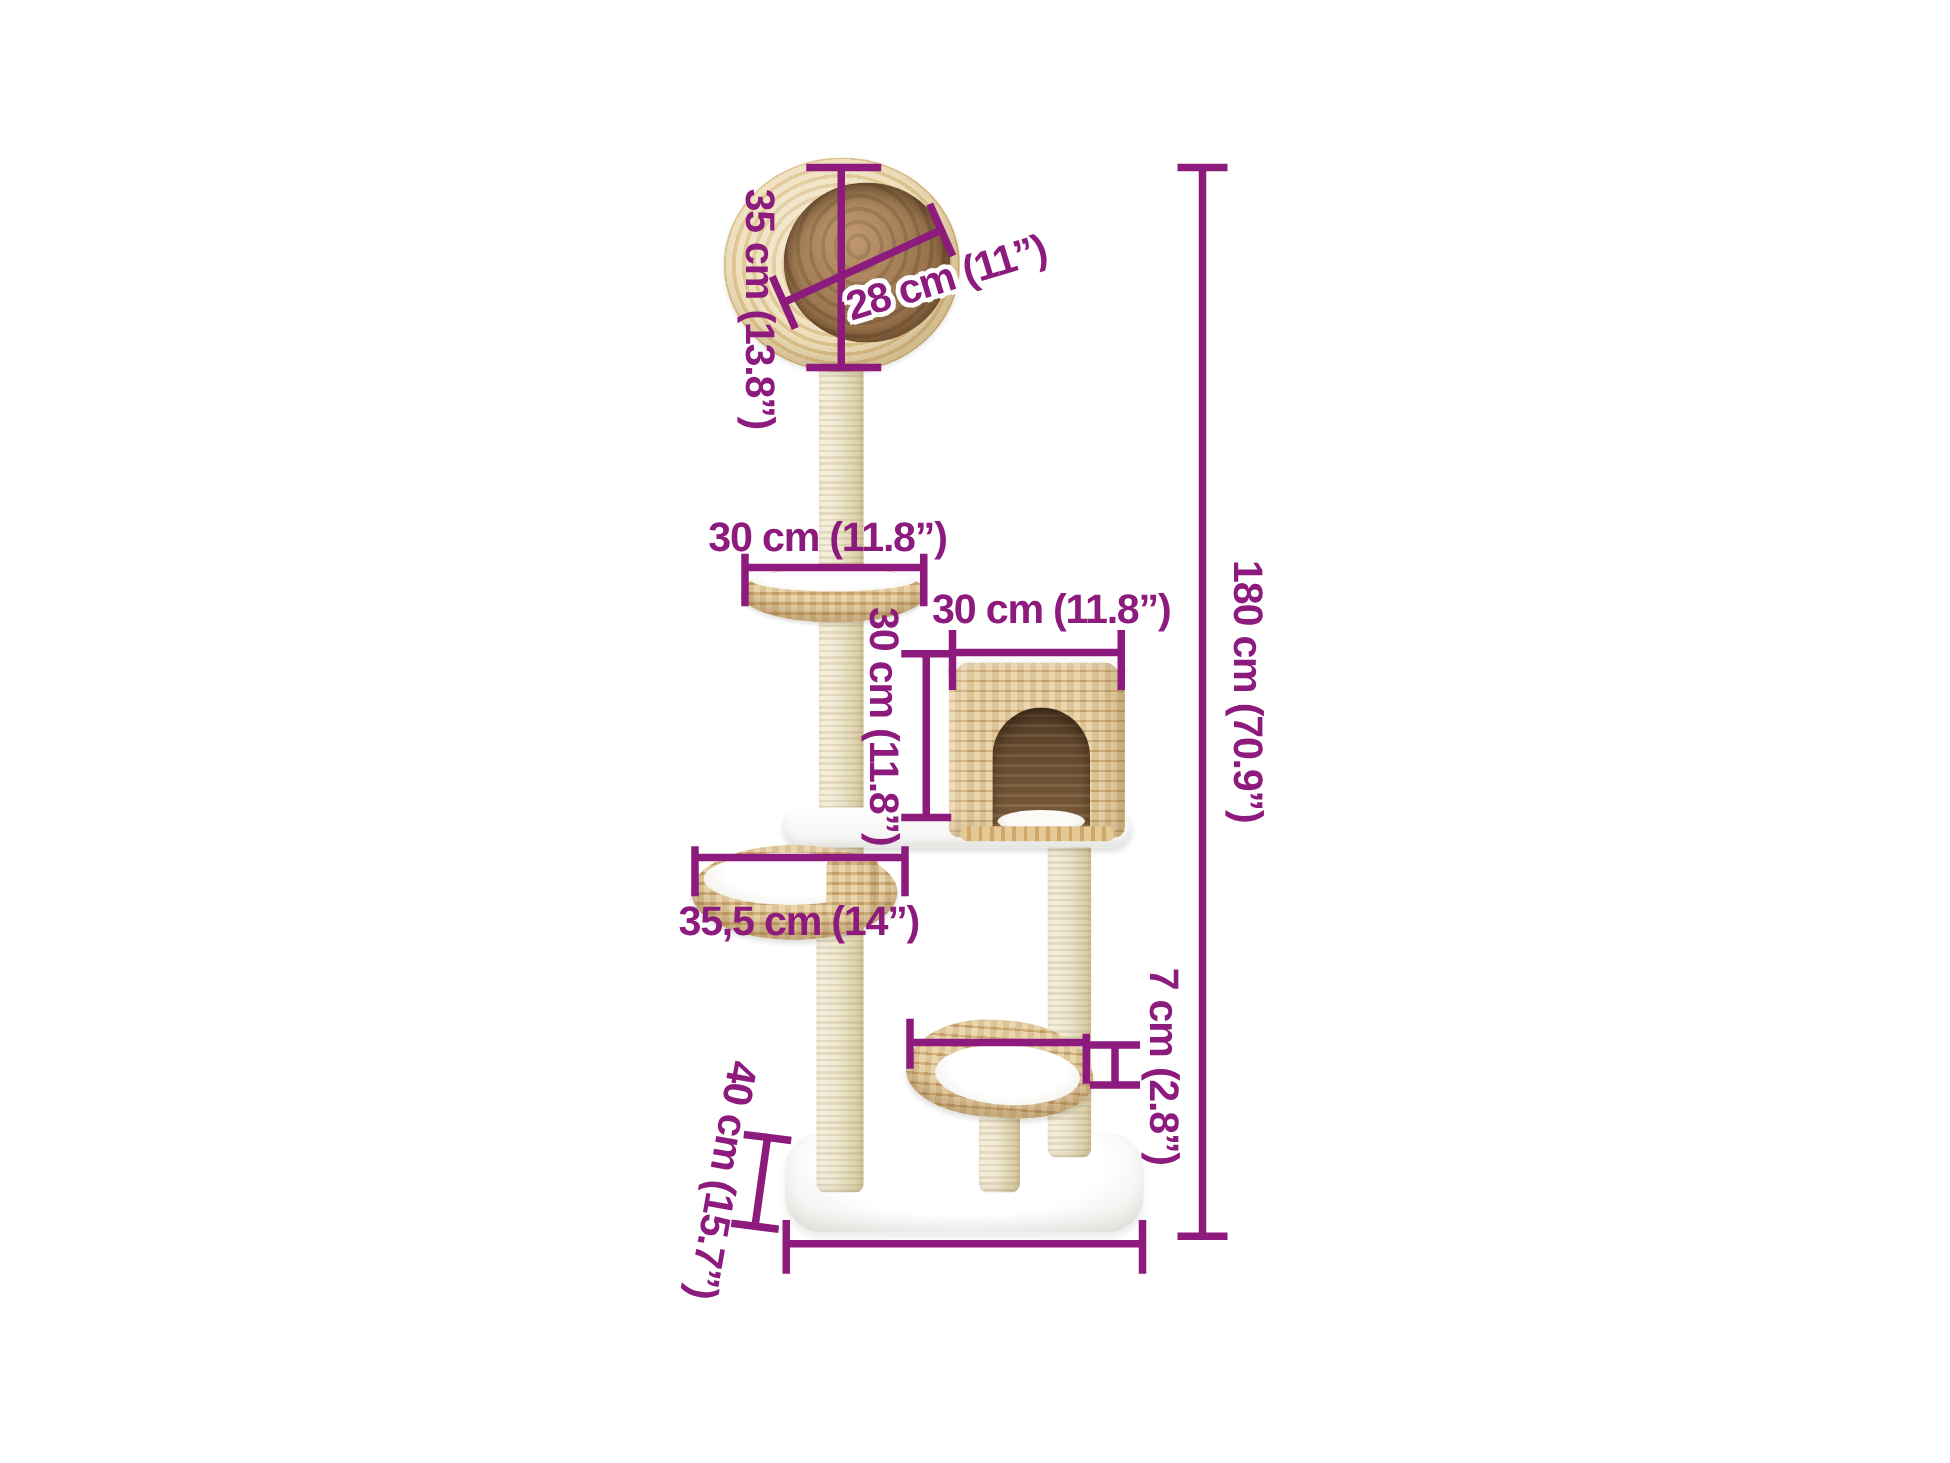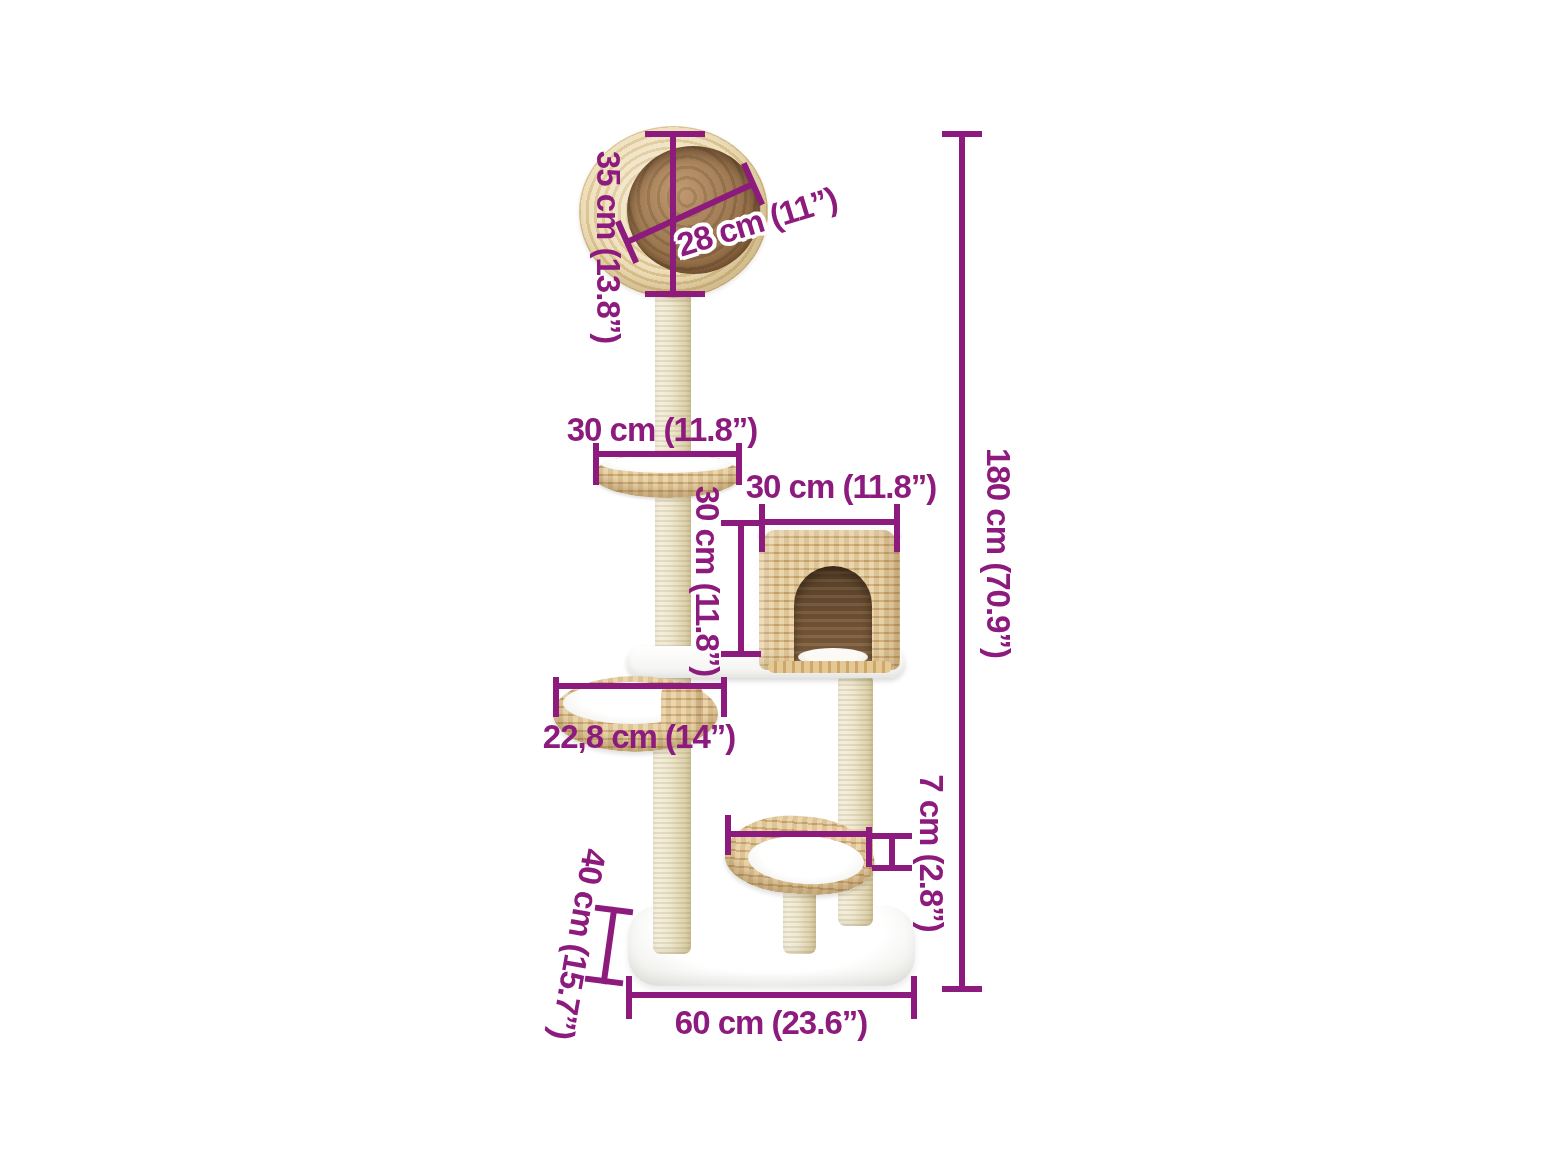--- a/index.html
+++ b/index.html
@@ -132,18 +132,17 @@
       <path d="M614 910 L604 981 M598 908 L630 912 M588 979 L620 983"></path>
       <path d="M629 995 H914 M629 979 V1016 M914 979 V1016"></path>
     </g>
   </svg>
 
   <div class="lbl rot90" style="left:608px;top:247px">35 cm (13.8”)</div>
   <div class="lbl rotneg17 halo" style="left:757px;top:222px">28 cm (11”)</div>
   <div class="lbl" style="left:662px;top:430px">30 cm (11.8”)</div>
   <div class="lbl" style="left:841px;top:487px">30 cm (11.8”)</div>
   <div class="lbl rot90" style="left:707px;top:581px">30 cm (11.8”)</div>
-  <div class="lbl" style="left:639px;top:737px">22,8 cm (14”)</div>
+  <div class="lbl" style="left:639px;top:737px">35,5 cm (14”)</div>
   <div class="lbl rot90" style="left:931px;top:853px">7 cm (2.8”)</div>
   <div class="lbl rot90" style="left:998px;top:553px">180 cm (70.9”)</div>
   <div class="lbl rot100" style="left:578px;top:944px">40 cm (15.7”)</div>
-  <div class="lbl" style="left:771px;top:1023px">60 cm (23.6”)</div>
 </div>
 
 </body></html>

